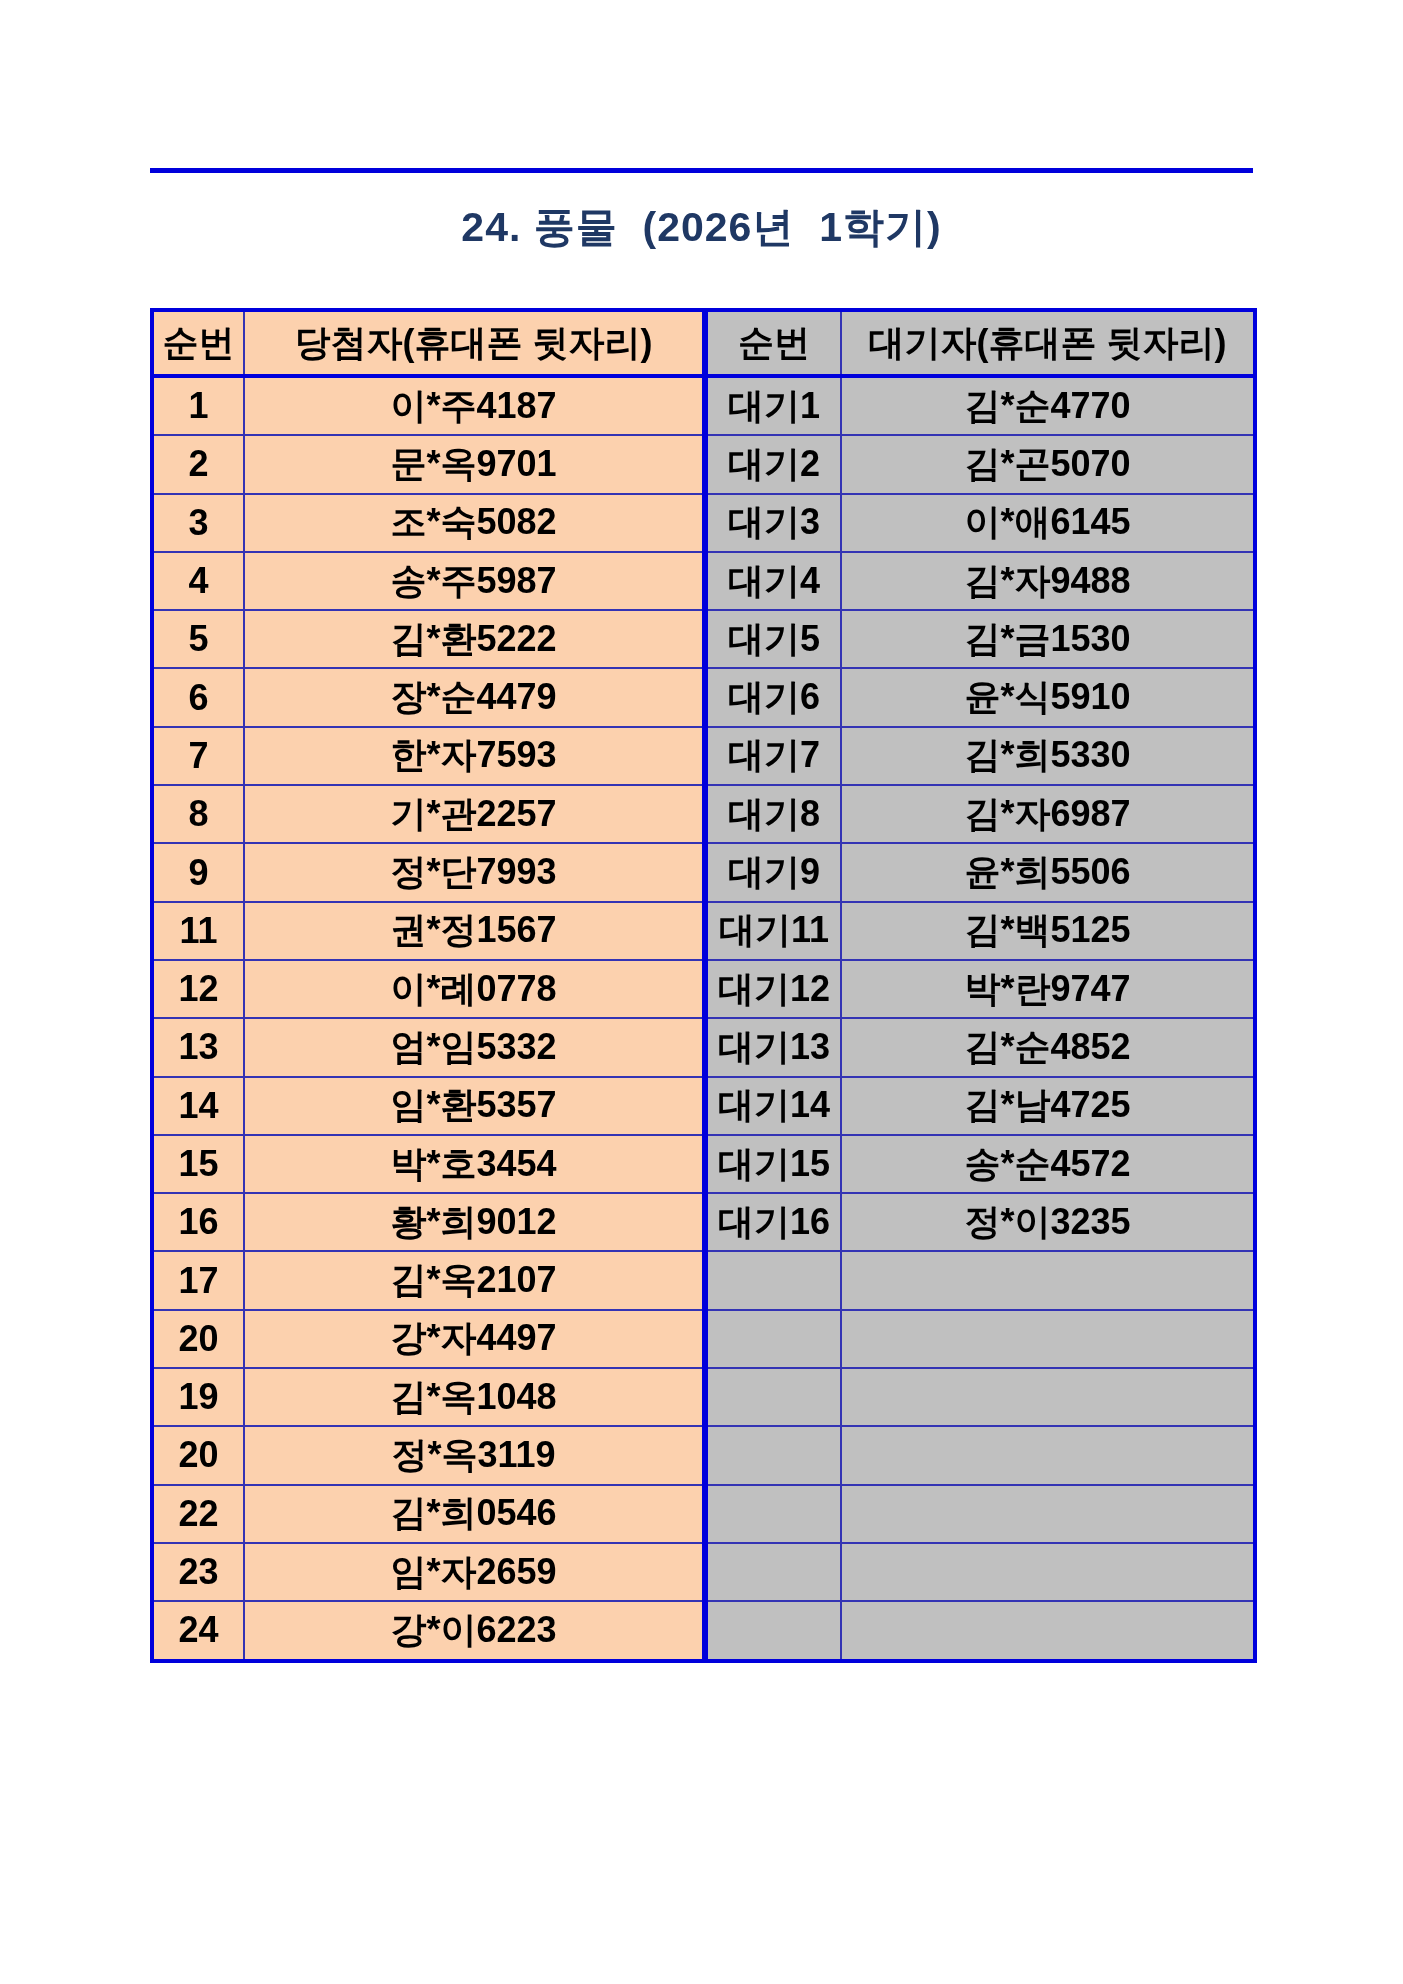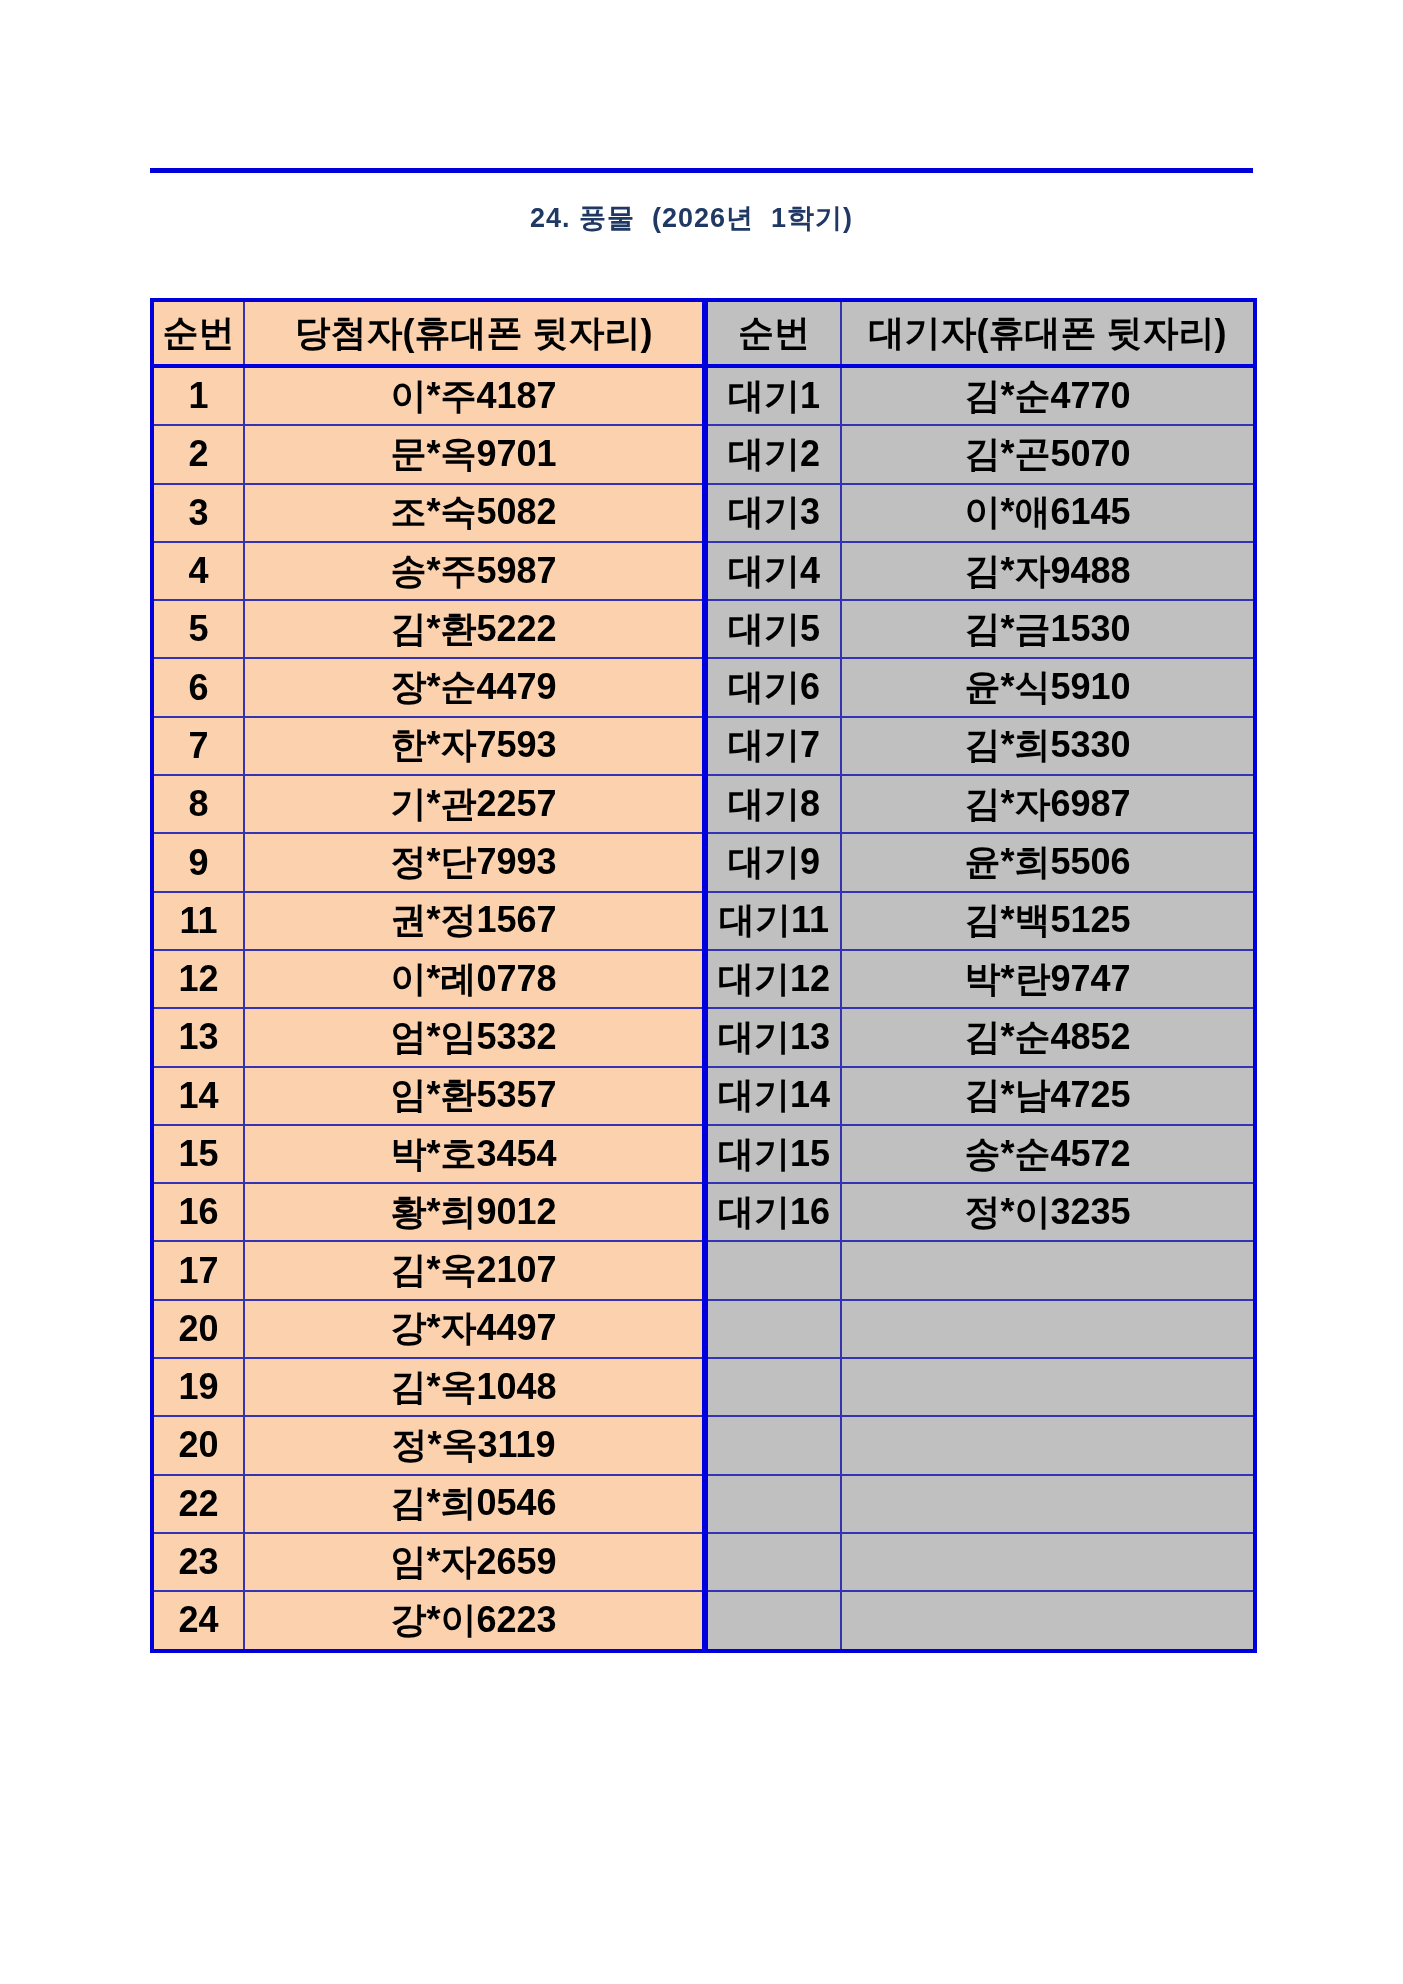--- a/index.html
+++ b/index.html
@@ -18,34 +18,34 @@
   .top-rule {
     position: absolute;
     left: 150px;
     top: 168px;
     width: 1103px;
     height: 5px;
     background: var(--thick-border, #0000DC);
   }
   .page-title {
     position: absolute;
-    left: 140px;
+    left: 150px;
     top: 200px;
     width: 1103px;
     text-align: center;
-    font-size: 27px;
+    font-size: 41px;
     font-weight: bold;
     letter-spacing: 1px;
     color: var(--title-color, #1F3864);
     white-space: pre;
   }
   table.roster {
     position: absolute;
     left: 150px;
-    top: 298px;
+    top: 308px;
     width: 1103px;
     table-layout: fixed;
     border-collapse: collapse;
     border: 4px solid var(--thick-border, #0000DC);
   }
   table.roster th,
   table.roster td {
     border: 2px solid var(--thin-border, #3333B4);
     text-align: center;
     vertical-align: middle;

